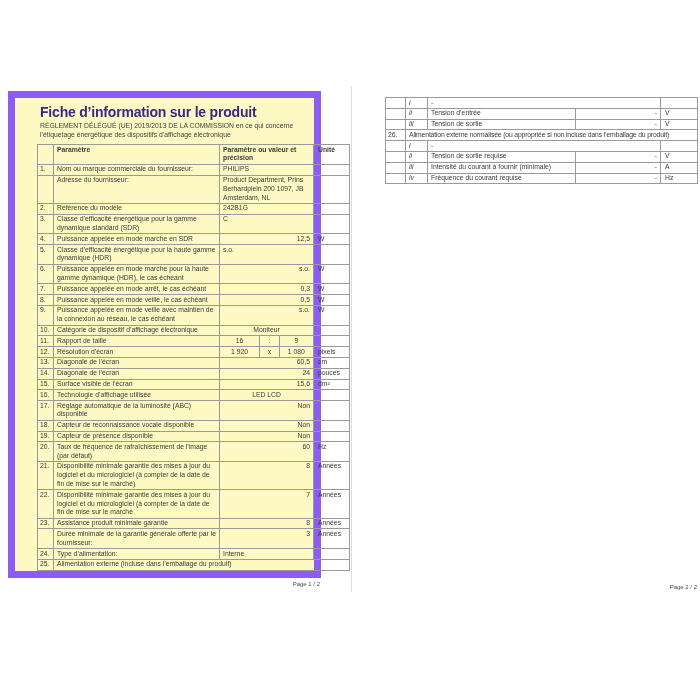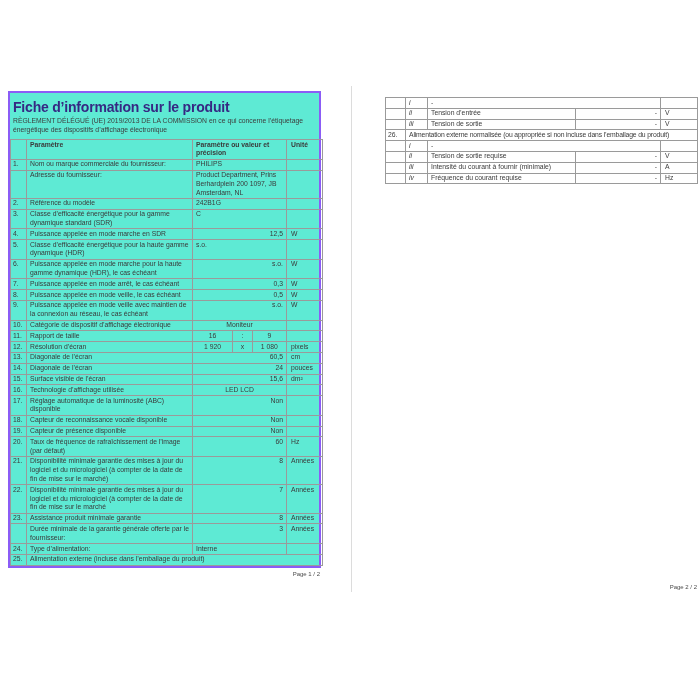--- a/index.html
+++ b/index.html
@@ -3,21 +3,21 @@
 <meta charset="utf-8">
 <style>
   html,body{margin:0;padding:0;}
   body{
     width:700px;height:700px;background:#ffffff;position:relative;
     font-family:"Liberation Sans", sans-serif;color:#3a3a3a;
     -webkit-font-smoothing:antialiased;
   }
   
   .pageL{position:absolute;left:8px;top:91px;width:313px;}
-  .boxL{border:2px solid #8b5cf6;background:#5eead4;}
+  .boxL{border:7px solid #8b5cf6;background:#fef9c3;padding-left:22px;}
   .title{
     color:#362883;font-size:14px;font-weight:bold;letter-spacing:-0.2px;
     padding:6px 4px 1px 3px;line-height:16px;
   }
   .subtitle{font-size:6.8px;line-height:8.6px;padding:1px 8px 5px 3px;color:#3d3d3d;}
   table{border-collapse:collapse;table-layout:fixed;width:100%;}
   td,th{
     border:1px solid #9a9a9a;vertical-align:top;
     font-size:6.8px;line-height:8.8px;padding:0.5px 3px;
     overflow:hidden;

